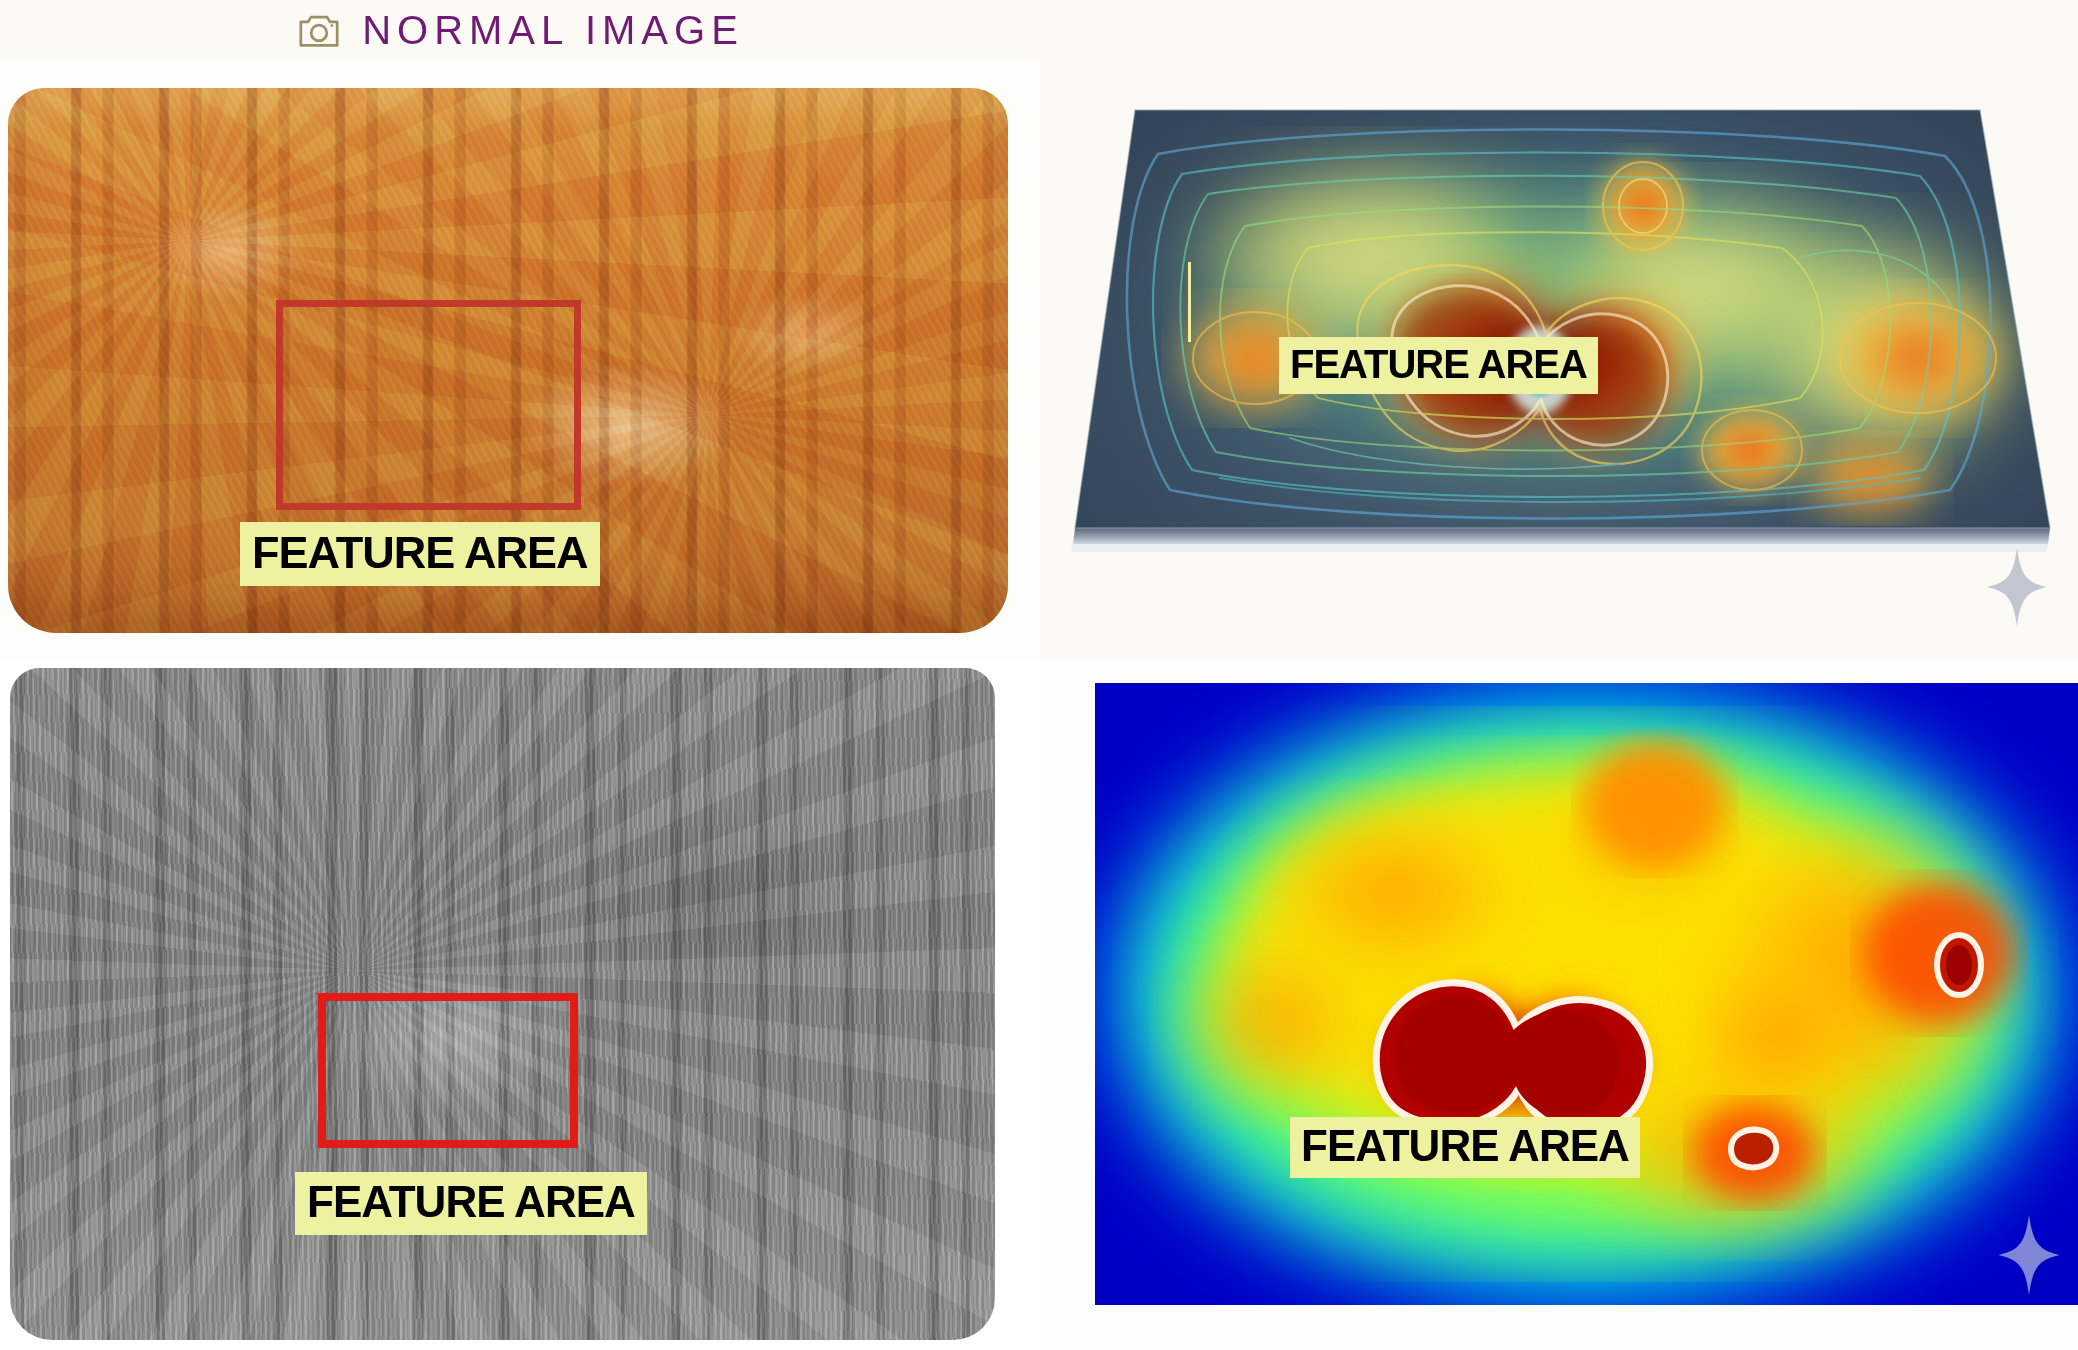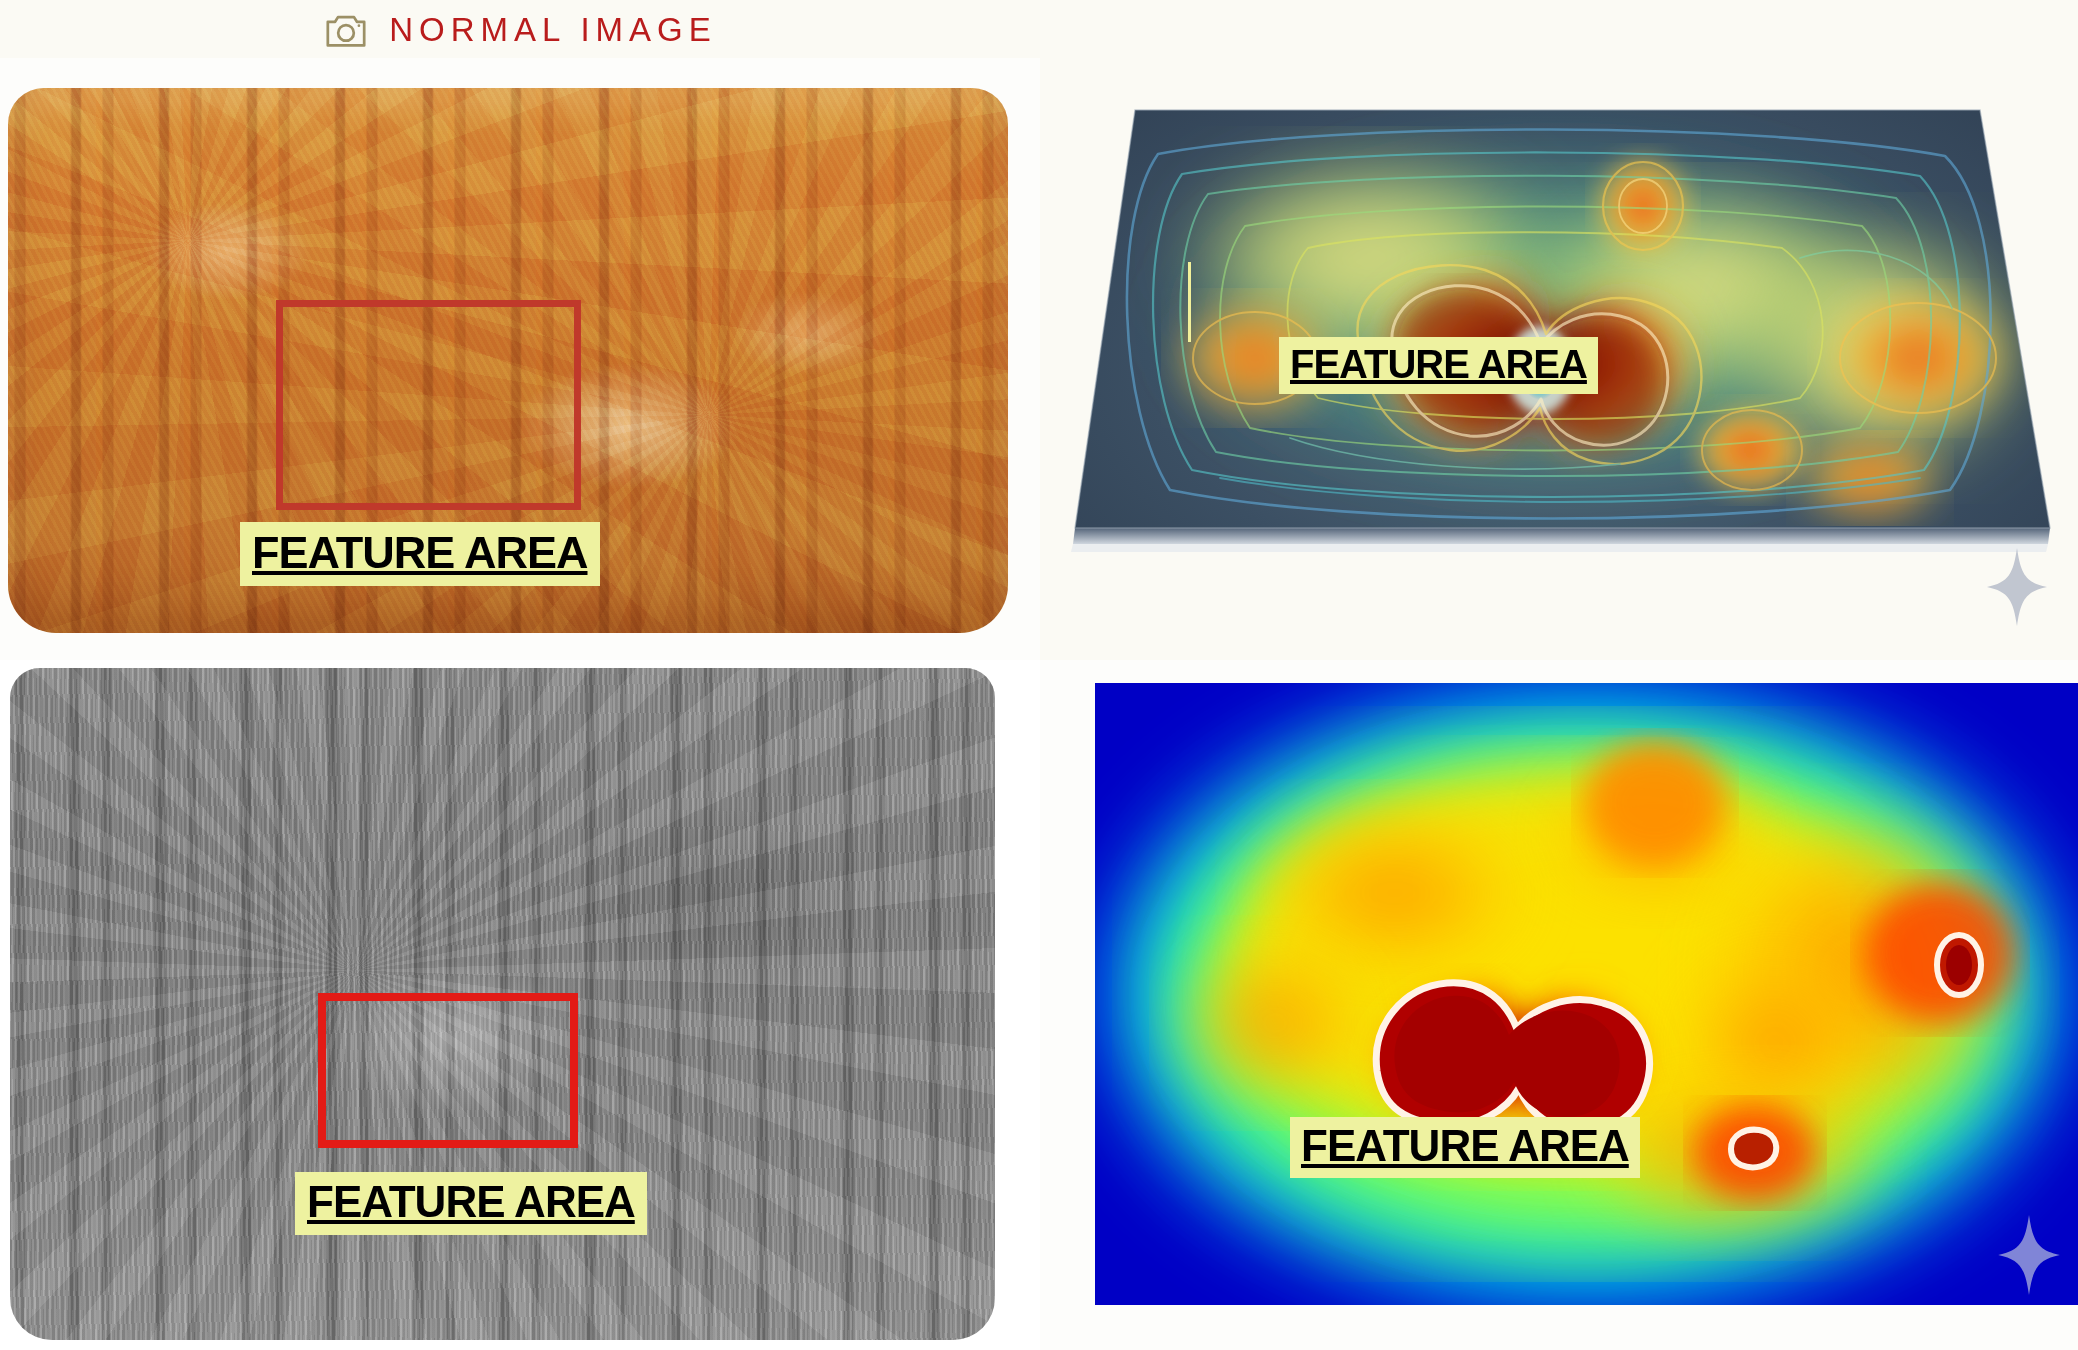--- a/index.html
+++ b/index.html
@@ -10,21 +10,21 @@
     font-family:"Liberation Sans", sans-serif;
     overflow:hidden;
   }
   .page { position:relative; width:2078px; height:1350px; background:#fbfaf4; }
 
   
   .hdr { position:absolute; top:0; height:60px; display:flex; align-items:center;
          justify-content:center; gap:20px; }
   .hdr-left  { left:0;    width:1040px; }
   .hdr-right { left:1040px; width:1038px; }
-  .hdr-text { font-size:33px; letter-spacing:6px; color:#b91c1c; font-weight:400;
+  .hdr-text { font-size:40px; letter-spacing:6px; color:#701a75; font-weight:400;
               white-space:nowrap; font-family:"Liberation Sans", sans-serif; }
   .hdr-icon { width:46px; height:40px; display:block; }
 
   
   .panel { position:absolute; overflow:hidden; }
   .p-tl { left:0;    top:58px;  width:1040px; height:602px; background:#fdfdfb; }
   .p-tr { left:1040px; top:58px;  width:1038px; height:602px; background:#fbfaf4; }
   .p-bl { left:0;    top:660px; width:1040px; height:690px; background:#ffffff; }
   .p-br { left:1040px; top:660px; width:1038px; height:690px; background:#fdfdfb; }
 
@@ -90,21 +90,21 @@
 
   
   .roi { position:absolute; border-style:solid; background:transparent; }
   .roi-tl { left:276px; top:300px;  width:305px; height:210px; border-width:7px; border-color:#c0392b; }
   .roi-bl { left:318px; top:993px;  width:260px; height:155px; border-width:8px; border-color:#e31b16; }
 
   
   .fa-label {
     position:absolute; background:#eef2a0; color:#000;
     font-weight:700; font-family:"Liberation Sans", sans-serif;
-    line-height:1; white-space:nowrap; display:flex; align-items:center;text-decoration:underline;
+    line-height:1; white-space:nowrap; display:flex; align-items:center;
   }
   .fa-tl { left:240px;  top:522px;  padding:8px 12px 11px; font-size:45px; letter-spacing:-1px; }
   .fa-bl { left:295px;  top:1172px; padding:8px 12px 11px; font-size:44px; letter-spacing:-1px; }
   .fa-tr { left:1279px; top:337px;  padding:7px 11px 10px; font-size:40px; letter-spacing:-1px; }
   .fa-br { left:1290px; top:1117px; padding:7px 11px 10px; font-size:44px; letter-spacing:-1px; }
 
   
   .surf-wrap { position:absolute; left:0; top:0; width:1038px; height:602px; }
   .surf-svg  { position:absolute; left:0; top:0; width:1038px; height:602px; display:block; }
 

